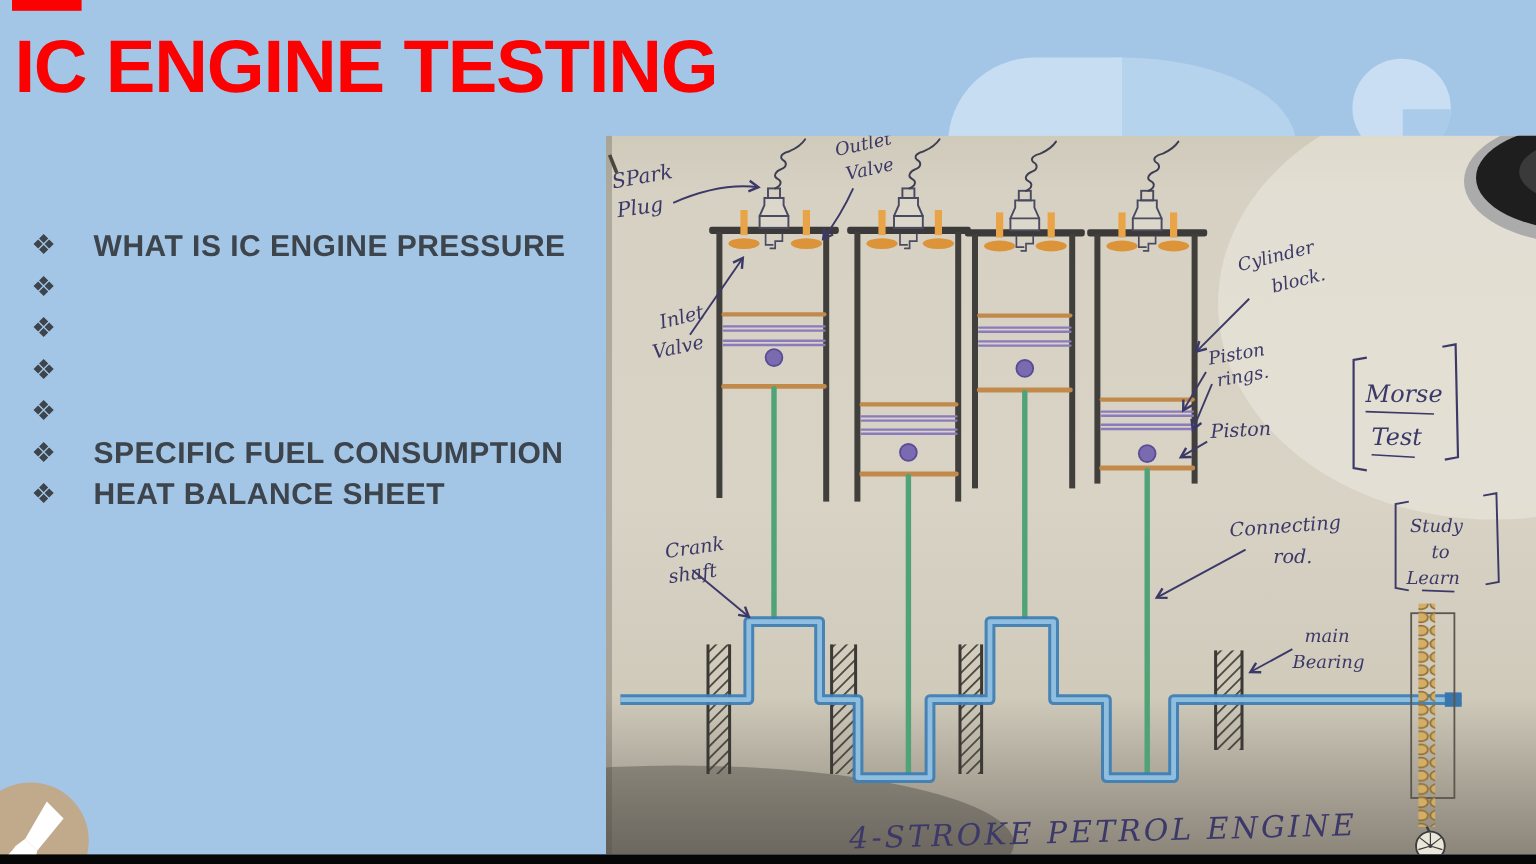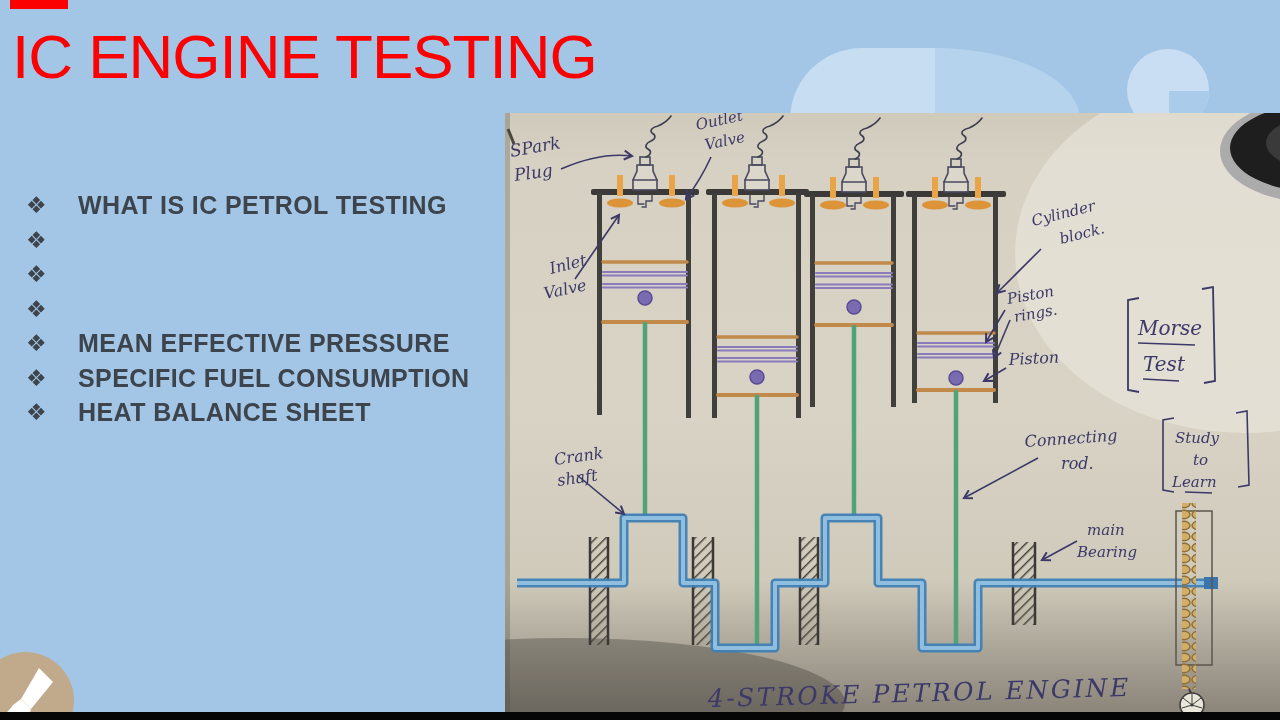--- a/index.html
+++ b/index.html
@@ -1,20 +1,20 @@
 <!DOCTYPE html>
 <html><head>
 <meta charset="utf-8">
 <style>
   html,body{margin:0;padding:0;background:#333;}
   .stage{position:relative;width:1280px;height:720px;overflow:hidden;background:#a3c6e7;font-family:"Liberation Sans",sans-serif;}
   
   .red-chip{position:absolute;left:10px;top:0;width:58px;height:9px;background:#fb0101;}
   
-  .title{position:absolute;left:12px;top:26px;font-size:62px;font-weight:normal;letter-spacing:-1px;color:#fb0101;white-space:nowrap;line-height:1;}
+  .title{position:absolute;left:12px;top:26px;font-size:62px;font-weight:bold;letter-spacing:-1px;color:#fb0101;white-space:nowrap;line-height:1;}
   
   .deco-ellipse{position:absolute;left:790px;top:48px;width:290px;height:144px;border-radius:50%;background:#b5d3ed;}
   .deco-quadrant{position:absolute;left:790px;top:48px;width:145px;height:72px;border-radius:145px 0 0 0;background:#c7ddf2;}
   .deco-circle{position:absolute;left:1127px;top:49px;width:82px;height:82px;border-radius:50%;background:#c9def2;overflow:hidden;}
   .deco-wedge{position:absolute;left:42px;top:42px;width:40px;height:40px;background:#aacbea;border-radius:0 0 12px 0;}
   
   .bullets{position:absolute;left:0;top:188px;width:505px;list-style:none;margin:0;padding:0;}
   .bullets li{position:relative;height:34.5px;line-height:34.5px;padding-left:78px;font-size:25px;font-weight:bold;letter-spacing:.4px;color:#3d444c;white-space:nowrap;}
   .bullets li .glyph{position:absolute;left:26px;top:0;font-family:"DejaVu Sans",sans-serif;font-size:23px;color:#3d444c;}
   
@@ -35,25 +35,25 @@
 
   <div class="title">IC ENGINE TESTING</div>
 
   <div class="deco-ellipse"></div>
   <div class="deco-quadrant"></div>
   <div class="deco-circle">
     <div class="deco-wedge"></div>
   </div>
 
   <ul class="bullets">
-    <li><span class="glyph">❖</span><span>WHAT IS IC PETROL TESTING</span></li>
+    <li><span class="glyph">❖</span><span>WHAT IS IC ENGINE PRESSURE</span></li>
     <li><span class="glyph">❖</span></li>
     <li><span class="glyph">❖</span></li>
     <li><span class="glyph">❖</span></li>
-    <li><span class="glyph">❖</span><span>MEAN EFFECTIVE PRESSURE</span></li>
+    <li><span class="glyph">❖</span></li>
     <li><span class="glyph">❖</span><span>SPECIFIC FUEL CONSUMPTION</span></li>
     <li><span class="glyph">❖</span><span>HEAT BALANCE SHEET</span></li>
   </ul>
 
   <div class="photo">
     <svg width="775" height="599" viewBox="0 0 775 599" xmlns="http://www.w3.org/2000/svg">
       <defs>
         <linearGradient id="paper" x1="0" y1="0" x2="0" y2="1">
           <stop offset="0" stop-color="#cfcaba"></stop>
           <stop offset="0.08" stop-color="#d6d1c3"></stop>

